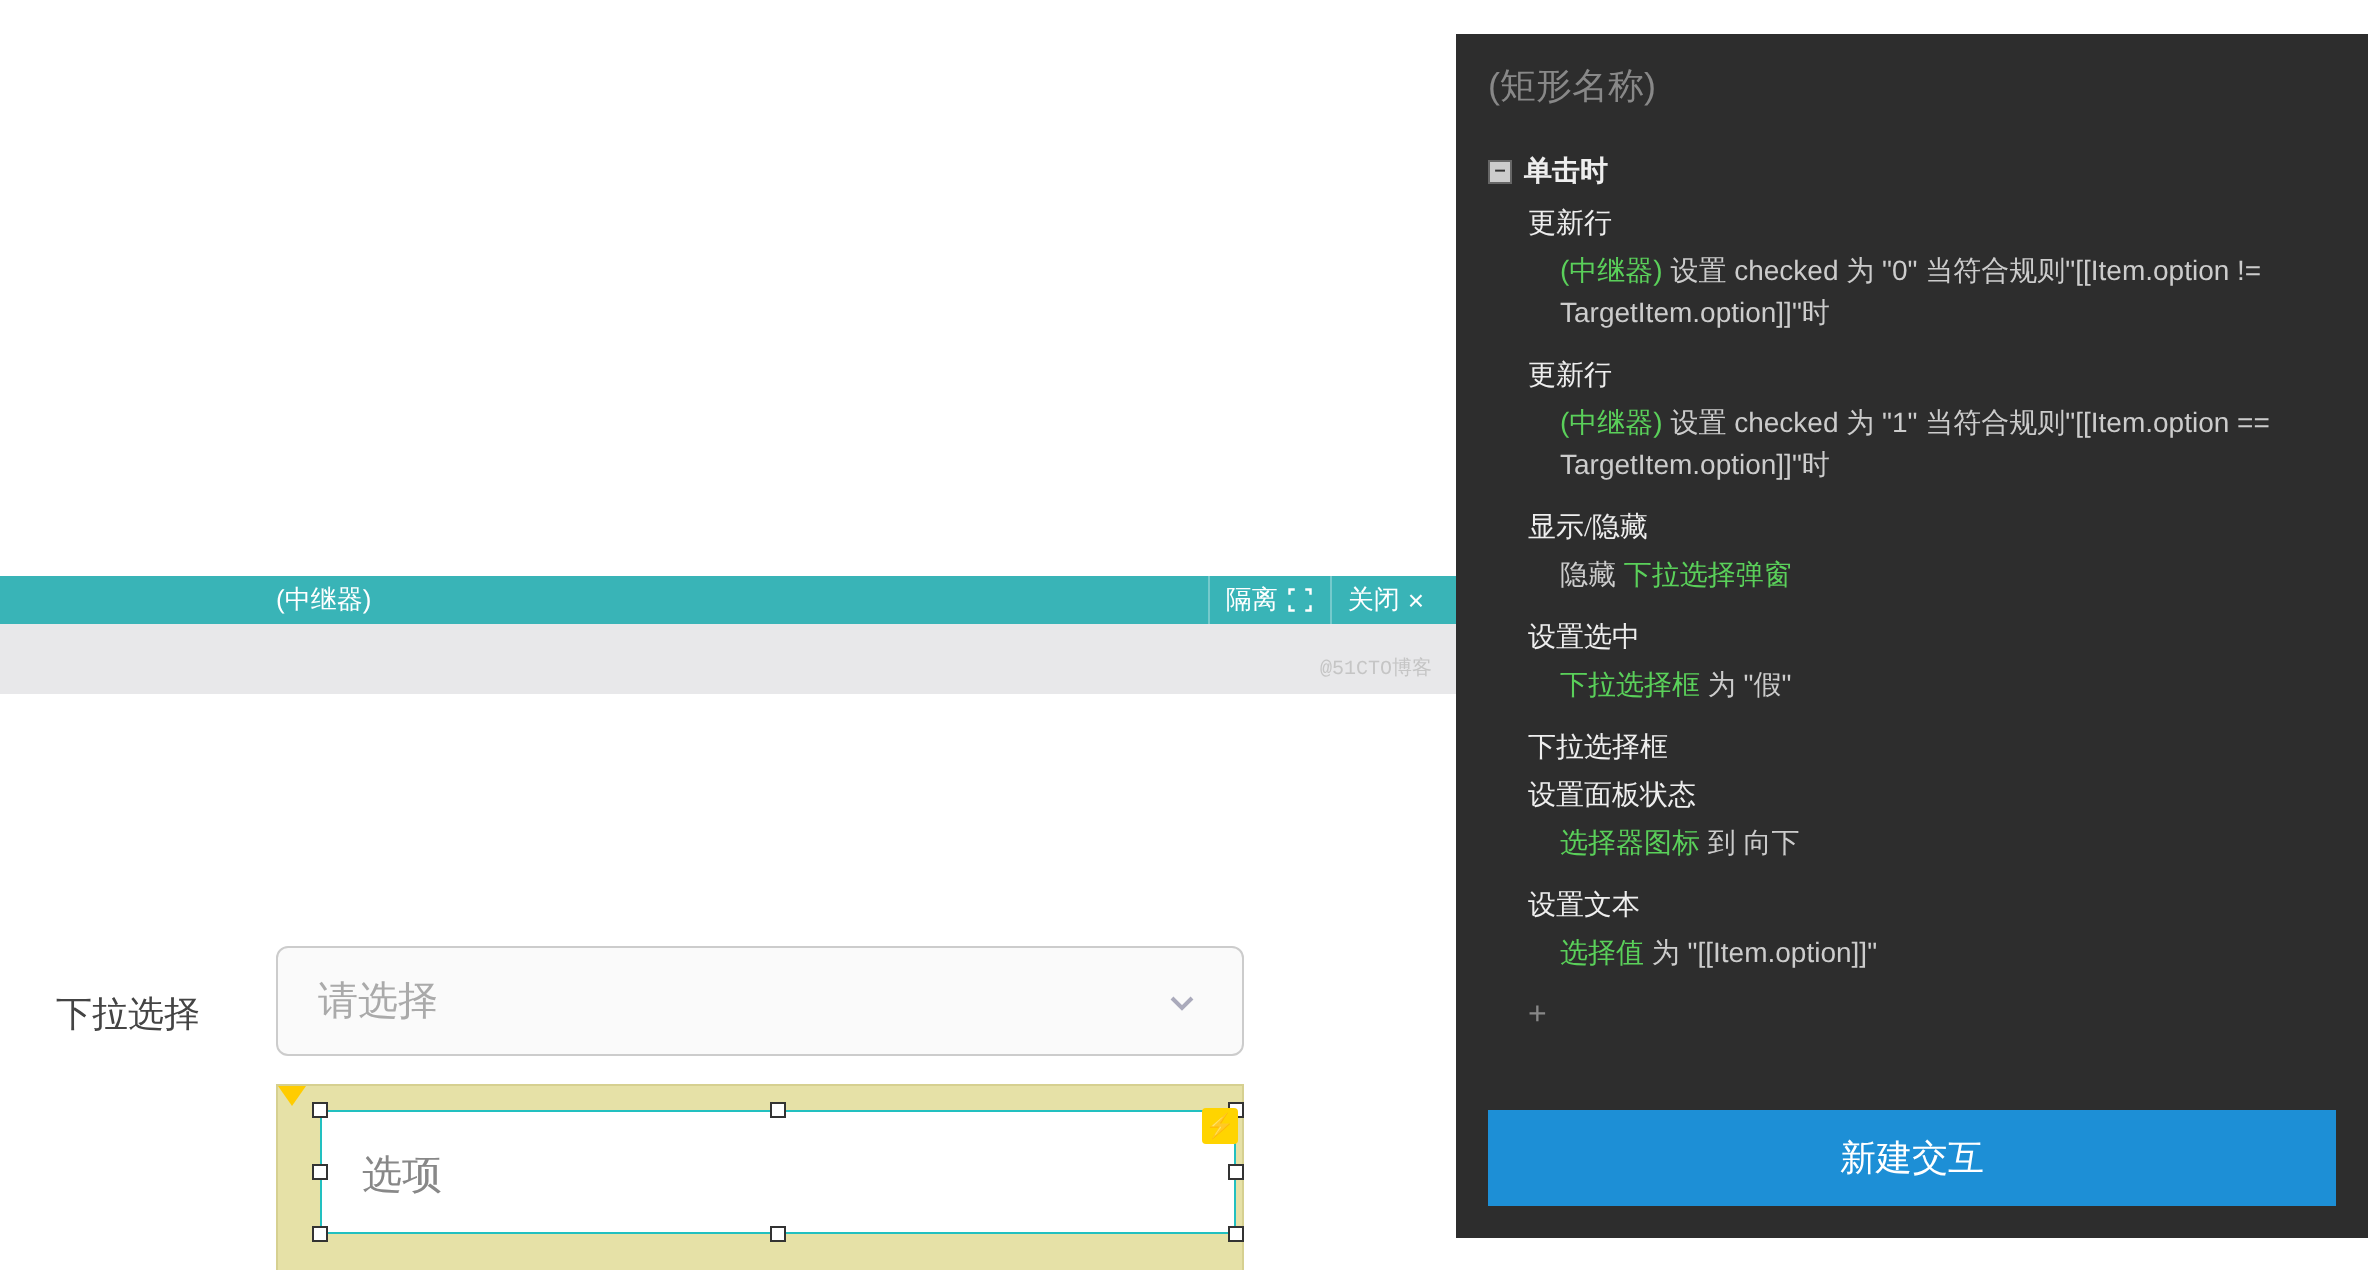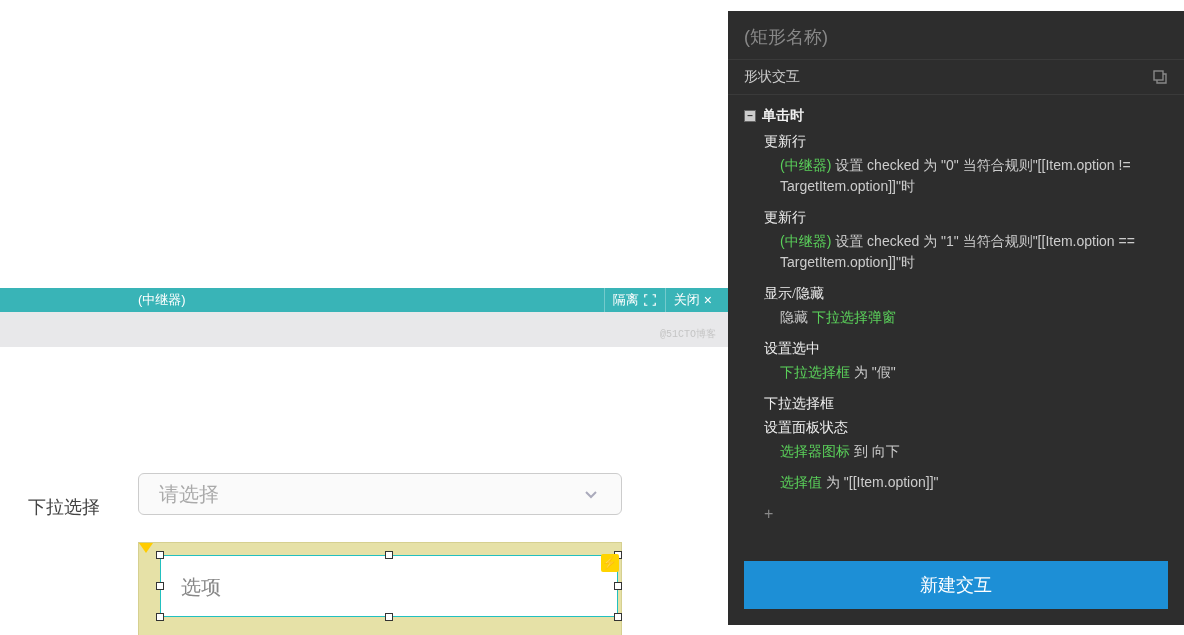--- a/index.html
+++ b/index.html
@@ -8,21 +8,21 @@
 .canvas-area { flex: 1; background: #e8e8ea; display: flex; flex-direction: column; }
 .canvas-header { height: 24px; background: #39b4b7; color: #fff; display: flex; align-items: center; padding: 0 8px; font-size: 13px; }
 .canvas-header .title { margin-left: 130px; font-weight: 500; }
 .canvas-header .spacer { flex: 1; }
 .canvas-header .hbtn { display: flex; align-items: center; gap: 4px; padding: 0 8px; cursor: pointer; height: 100%; border-left: 1px solid rgba(255,255,255,0.3); }
 .canvas-header .hbtn:first-of-type { border-left: none; }
 .icon-isolate { width: 14px; height: 14px; }
 .icon-close { font-size: 14px; }
 .canvas-body { flex: 1; position: relative; margin-top: 35px; }
 .label-text { position: absolute; left: 28px; top: 148px; color: #444; font-size: 18px; }
-.dropdown { position: absolute; left: 138px; top: 126px; width: 484px; height: 42px; background: #fafafa; border: 1px solid #ccc; border-radius: 6px; display: flex; align-items: center; justify-content: space-between; padding: 0 20px; }
+.dropdown { position: absolute; left: 138px; top: 126px; width: 484px; height: 55px; background: #fafafa; border: 1px solid #ccc; border-radius: 6px; display: flex; align-items: center; justify-content: space-between; padding: 0 20px; }
 .dropdown .placeholder { color: #aaa; font-size: 20px; }
 .chevron { width: 20px; height: 20px; color: #aab; }
 .popup { position: absolute; left: 138px; top: 195px; width: 484px; height: 278px; background: #e6e1a7; border: 1px solid #d6d090; }
 .popup::before { content: ""; position: absolute; left: 0; top: 0; width: 14px; height: 10px; background: #ffcc00; clip-path: polygon(0 0, 100% 0, 50% 100%); }
 .option-select { position: absolute; left: 160px; top: 208px; width: 458px; height: 62px; background: #fff; border: 1px solid #22c0c0; }
 .option-select .opt-text { position: absolute; left: 20px; top: 18px; color: #888; font-size: 20px; }
 .handle { position: absolute; width: 8px; height: 8px; background: #fff; border: 1px solid #333; }
 .h-tl { left: -5px; top: -5px; } .h-t { left: 50%; top: -5px; margin-left:-4px; } .h-tr { right: -5px; top: -5px; }
 .h-l { left: -5px; top: 50%; margin-top:-4px; } .h-r { right: -5px; top: 50%; margin-top:-4px; }
 .h-bl { left: -5px; bottom: -5px; } .h-b { left: 50%; bottom: -5px; margin-left:-4px; } .h-br { right: -5px; bottom: -5px; }
@@ -81,27 +81,20 @@
         <span class="handle h-b"></span>
         <span class="handle h-br"></span>
         <span class="bolt">⚡</span>
       </div>
       <div class="watermark">@51CTO博客</div>
     </div>
   </div>
 
   <div class="inspector">
     <div class="insp-title">(矩形名称)</div>
-    <div class="section-head">
-      <span class="st">形状交互</span>
-      <svg class="ix-icon" viewBox="0 0 16 16" fill="none" stroke="currentColor" stroke-width="1.4">
-          <rect x="2" y="2" width="9" height="9"></rect>
-          <path d="M11 5h3v9H5v-3"></path>
-        </svg>
-    </div>
     <div class="ix-list">
       <div class="ev-row">
         <span class="sq">–</span>
         <span>单击时</span>
       </div>
 
       <div class="action-label">更新行</div>
       <div class="action-detail"><span class="green">(中继器)</span><span> 设置 checked 为 "0" 当符合规则"[[Item.option != TargetItem.option]]"时</span></div>
 
       <div class="action-label">更新行</div>
@@ -111,19 +104,20 @@
       <div class="action-detail"><span>隐藏 </span><span class="green">下拉选择弹窗</span></div>
 
       <div class="action-label">设置选中</div>
       <div class="action-detail"><span class="green">下拉选择框</span><span> 为 "假"</span></div>
 
       <div class="action-label">下拉选择框</div>
 
       <div class="action-label">设置面板状态</div>
       <div class="action-detail"><span class="green">选择器图标</span><span> 到 向下</span></div>
 
+      <div class="action-label">设置文本</div>
       <div class="action-detail"><span class="green">选择值</span><span> 为 "[[Item.option]]"</span></div>
 
       <div class="add-row">+</div>
     </div>
     <div class="create-btn">新建交互</div>
   </div>
 </div>
 
 </body></html>

